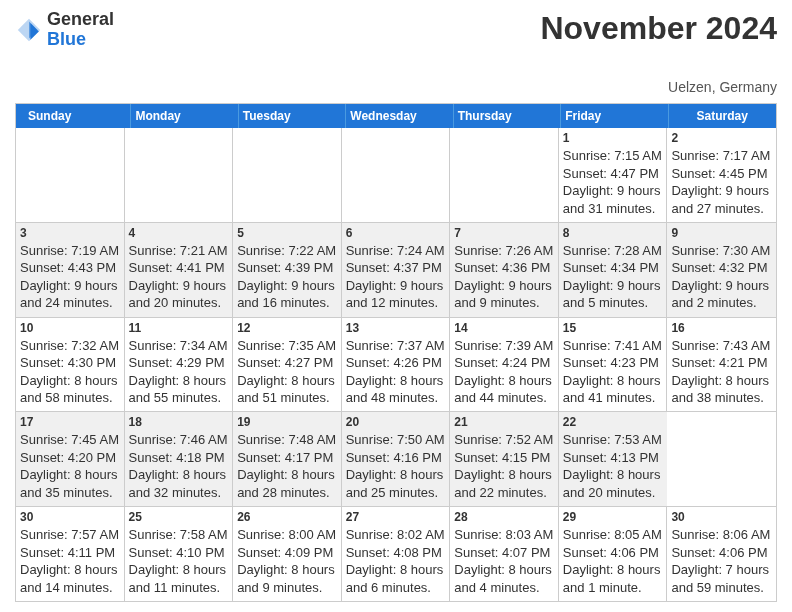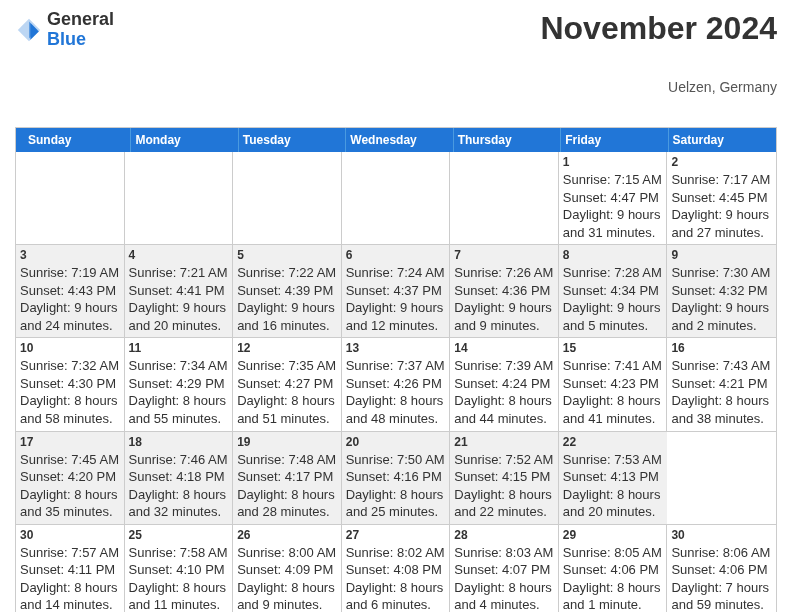--- a/index.html
+++ b/index.html
@@ -5,25 +5,24 @@
     * { margin: 0; padding: 0; box-sizing: border-box; }
     body {
       width: 792px;
       height: 612px;
       font-family: Arial, sans-serif;
       background: #fff;
       overflow: hidden;
     }
     .page {
       width: 792px;
-      height: 500px;
+      height: 612px;
       display: flex;
       flex-direction: column;
       padding: 10px 15px 10px 15px;
-      gap: 24px;
     }
     .header {
       display: flex;
       justify-content: space-between;
       align-items: flex-start;
       margin-bottom: 8px;
     }
     .logo {
       display: flex;
       align-items: center;
@@ -66,21 +65,21 @@
       padding-left: 8px;
     }
     .cal-header-cell {
       color: #fff;
       font-weight: bold;
       font-size: 12px;
       padding: 5px 4px;
       border-right: 1px solid #4a9ae0;
       text-align: left;
     }
-    .cal-header-cell:last-child { border-right: none; }
+    .cal-header-cell:last-child { border-right: none; text-align: center; }
     .cal-body {
       flex: 1;
       display: flex;
       flex-direction: column;
     }
     .cal-row {
       display: grid;
       grid-template-columns: repeat(7, 1fr);
       flex: 1;
       border-top: 1px solid #ccc;

